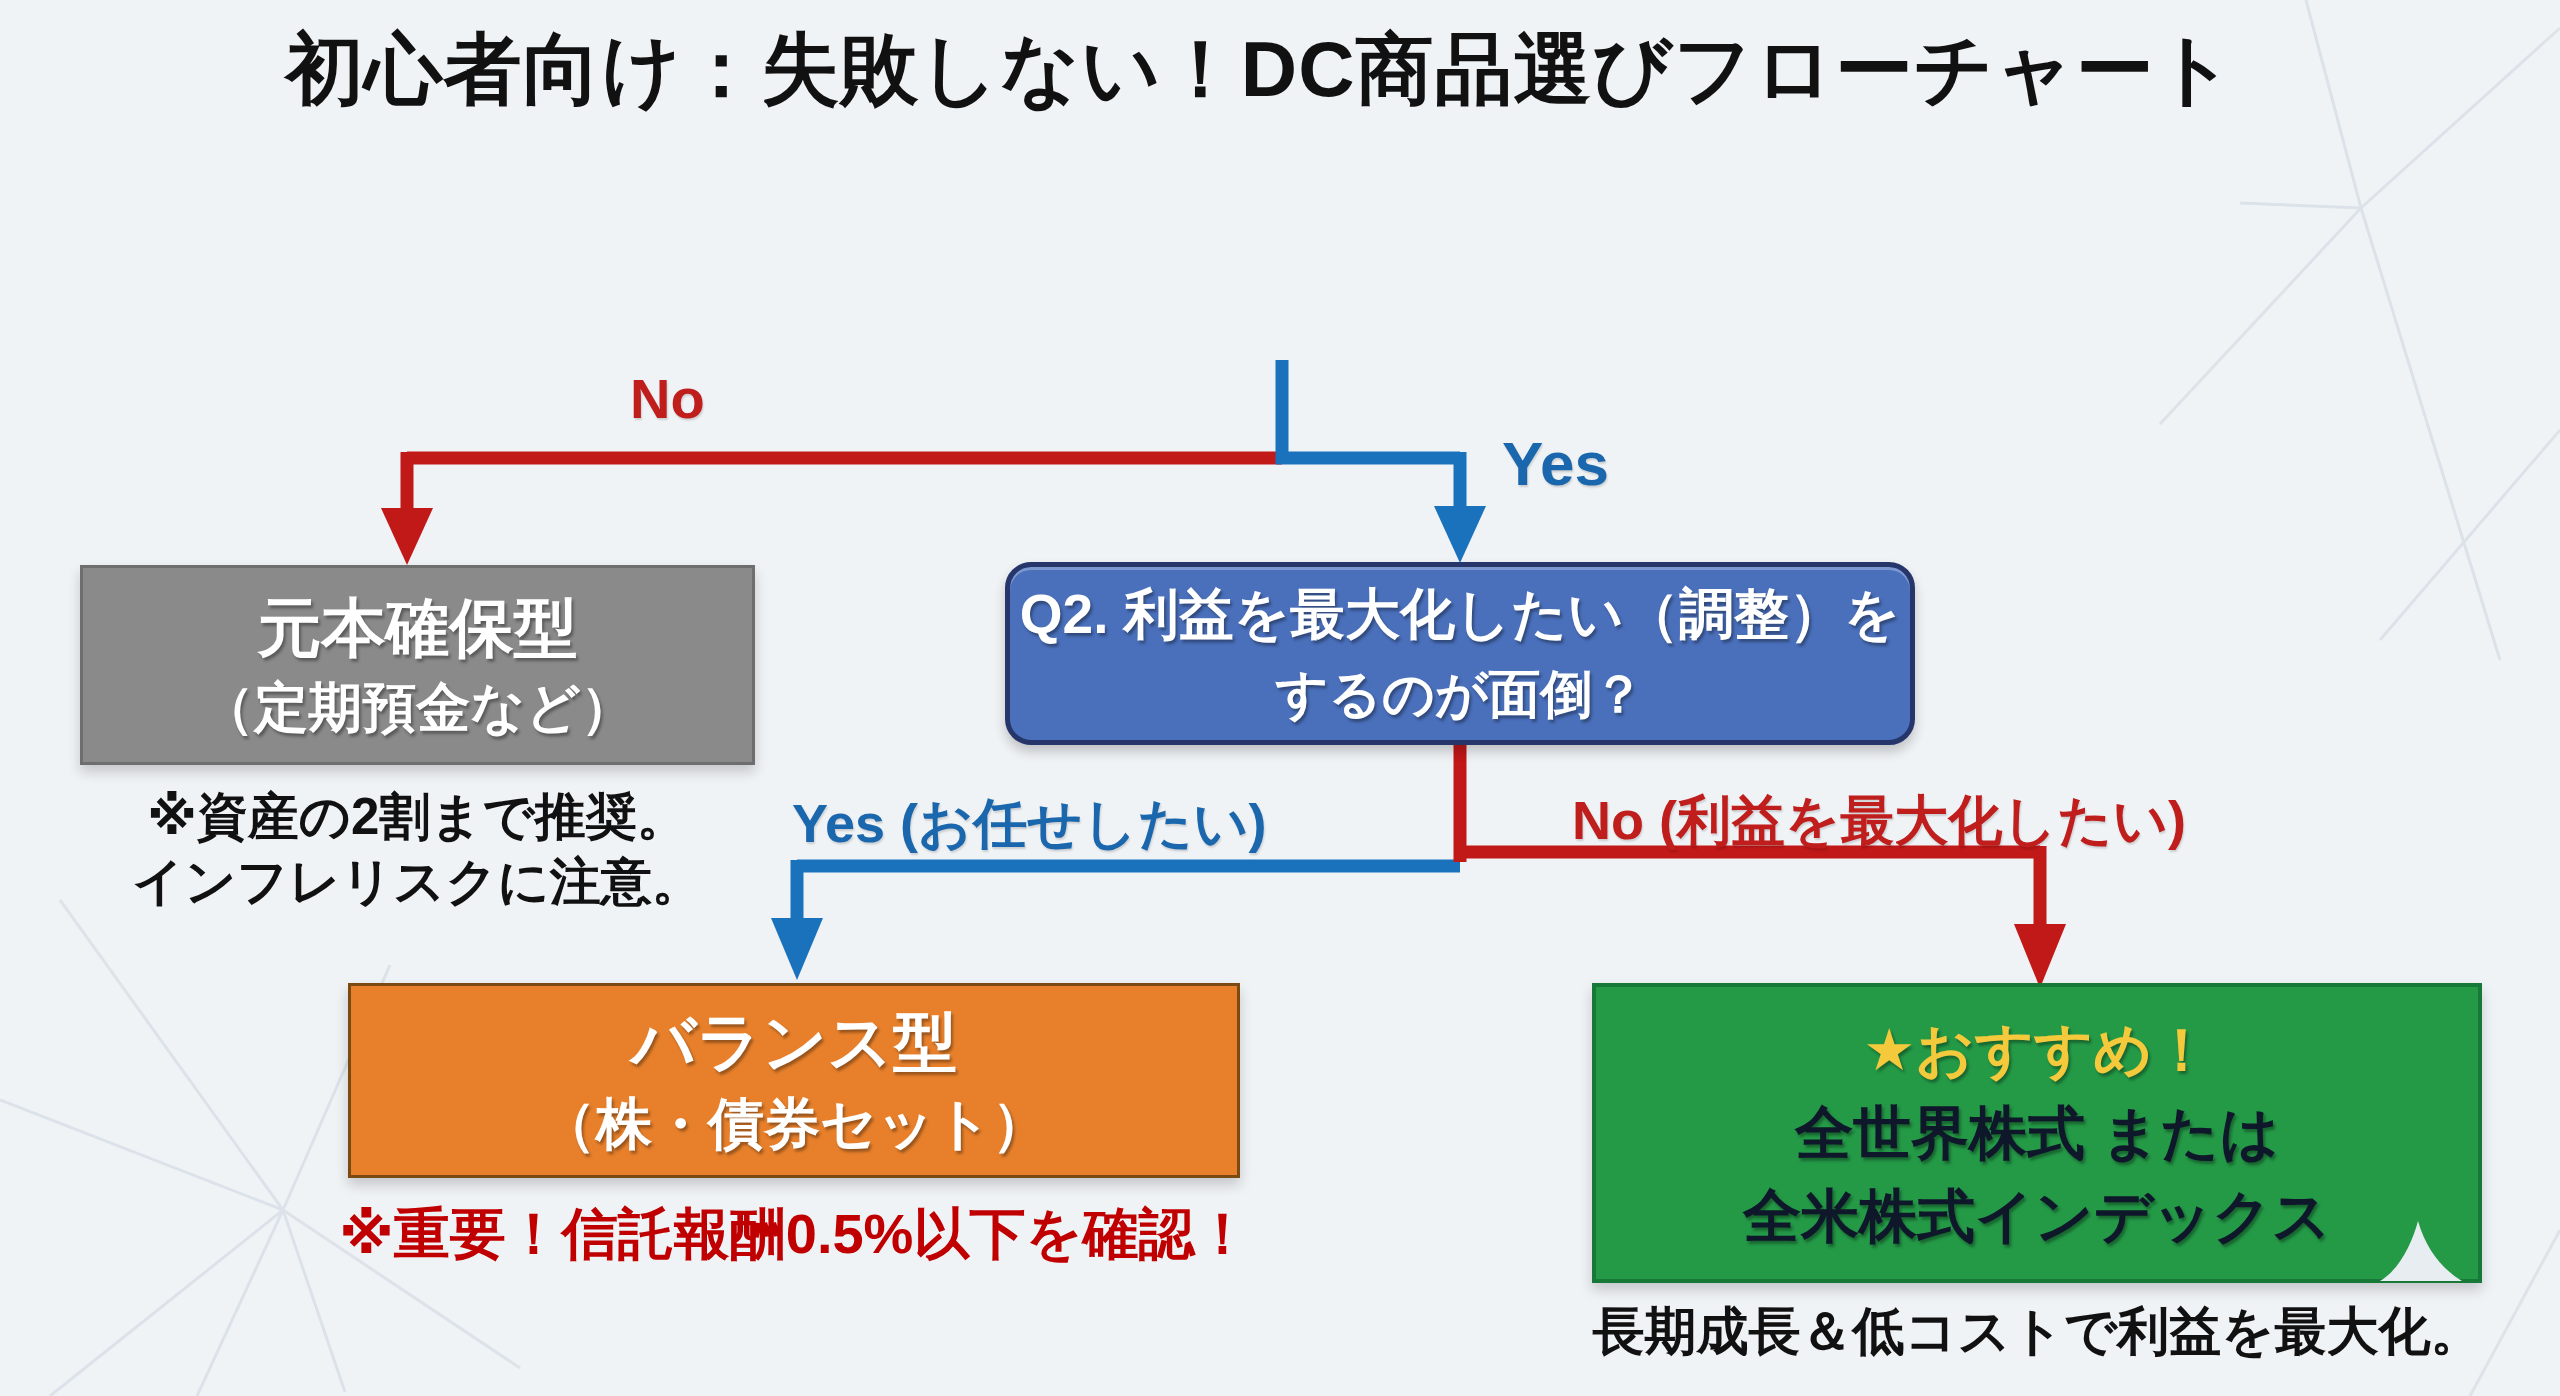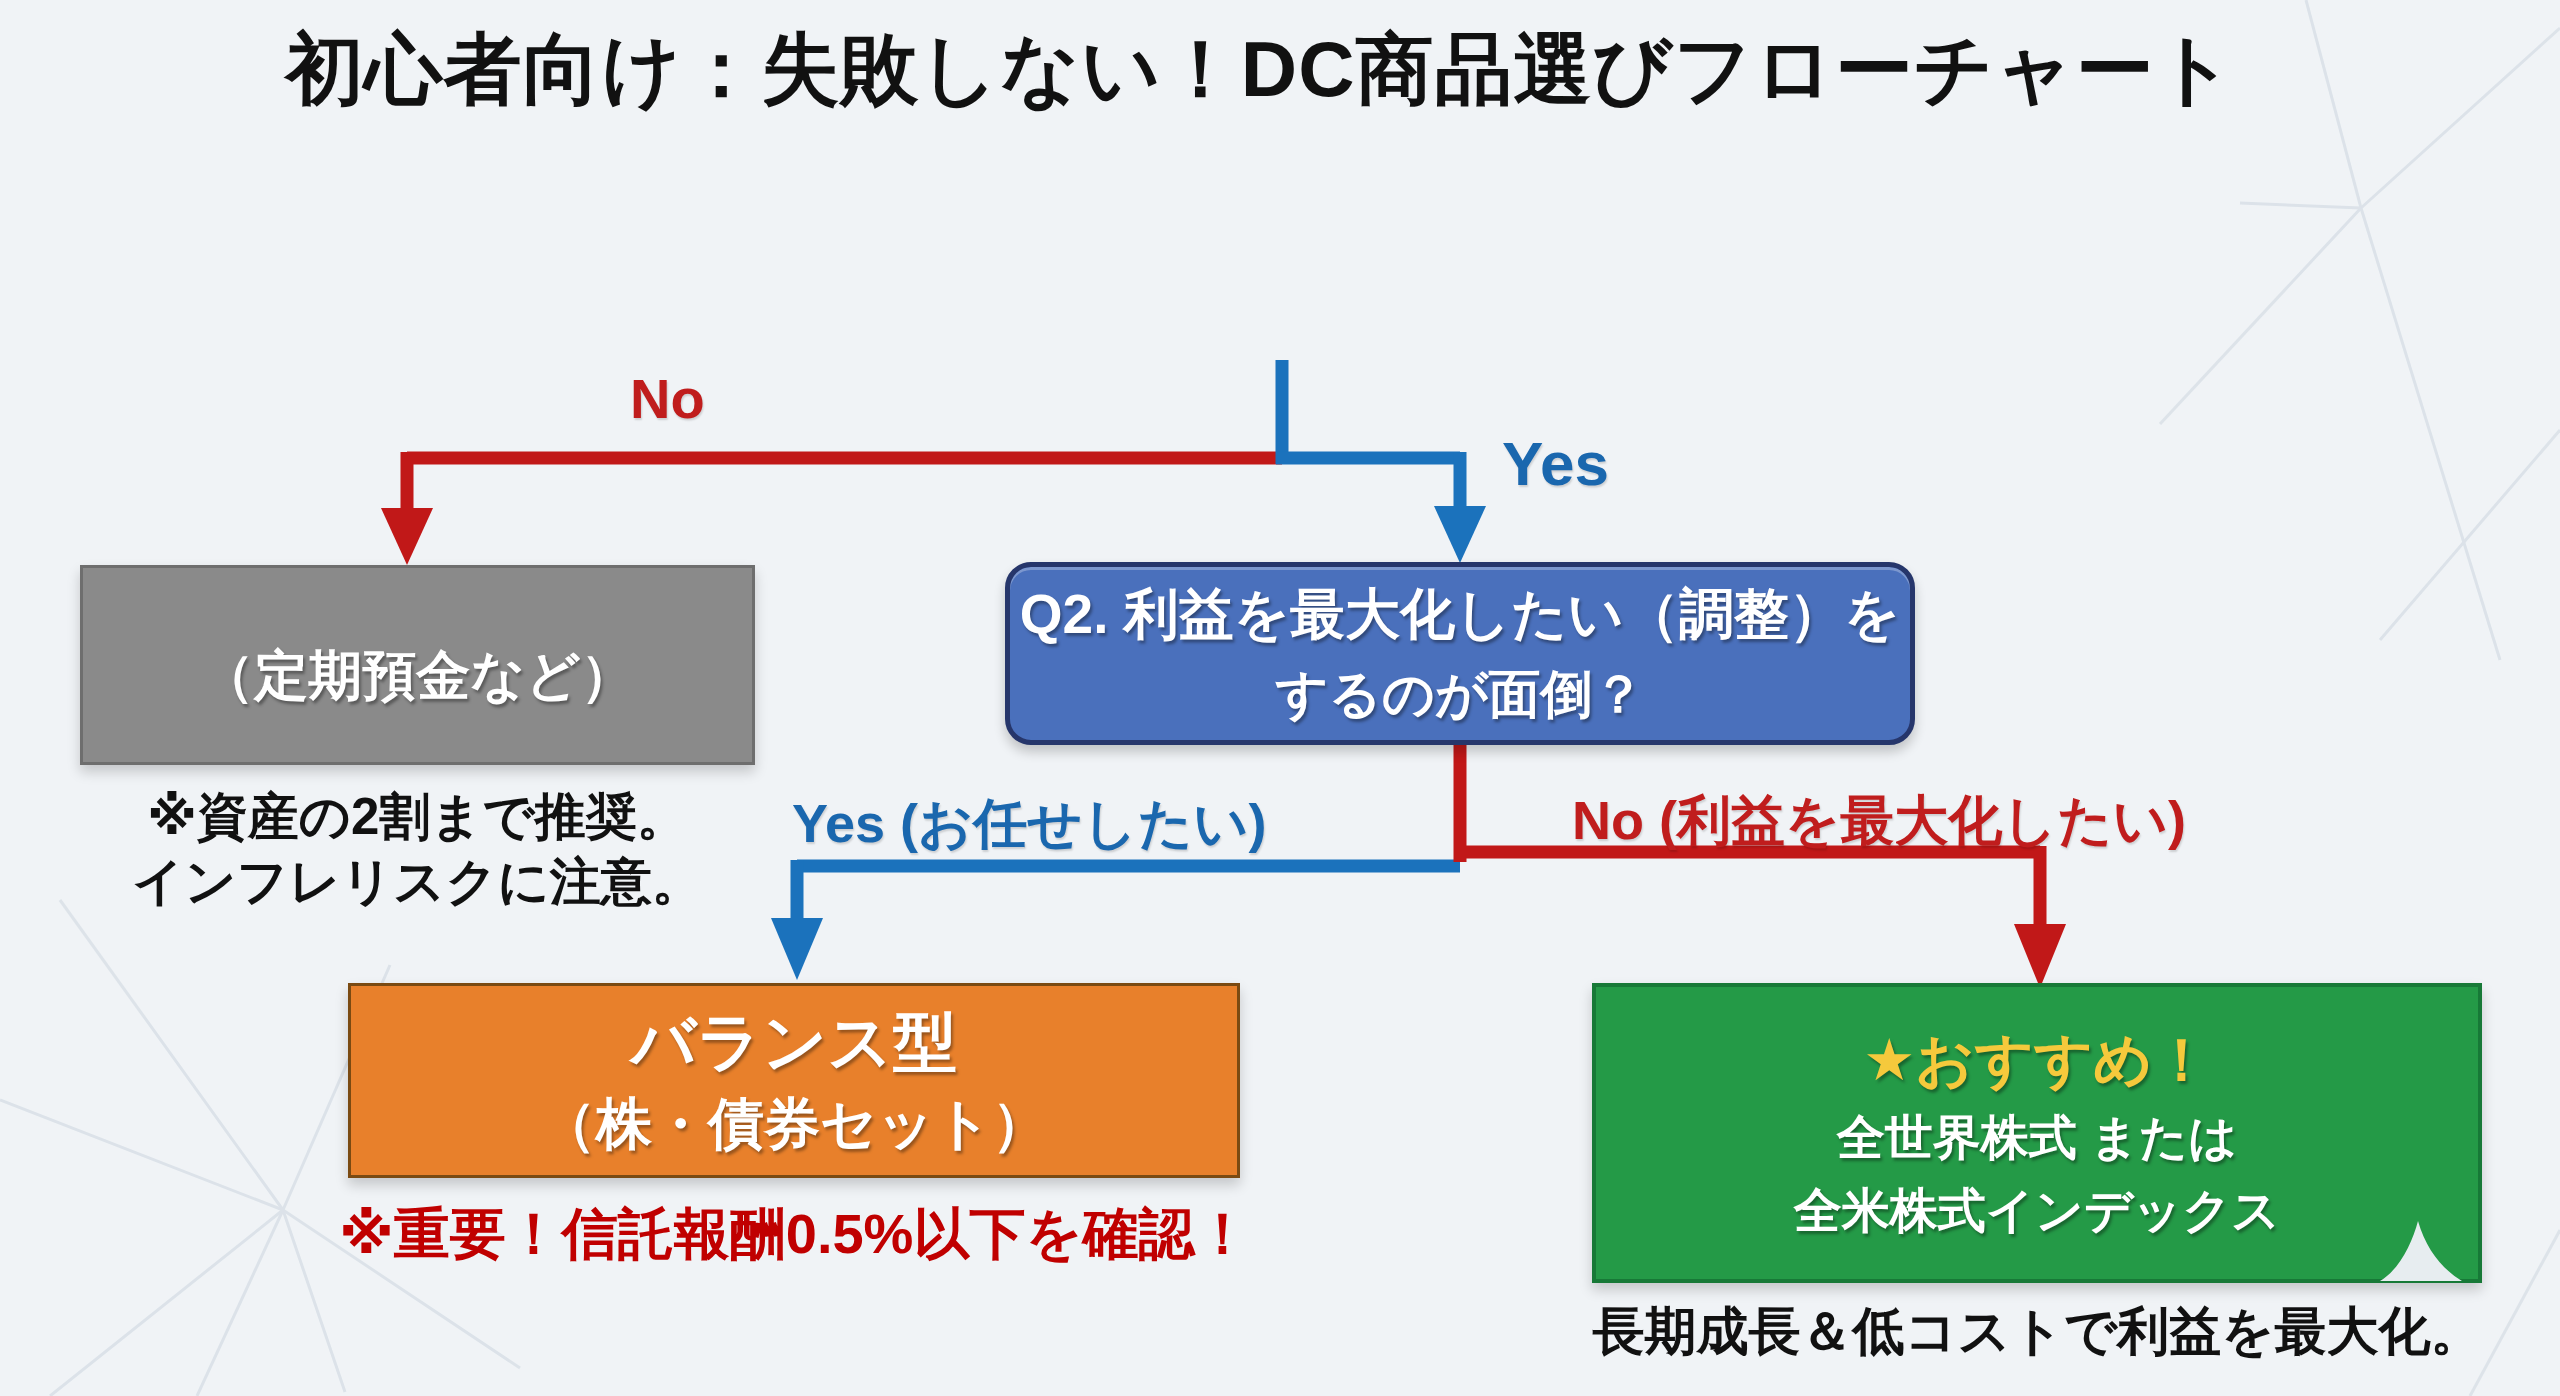--- a/index.html
+++ b/index.html
@@ -45,21 +45,21 @@
     gap:12px;
   }
   .orangeline1{font-size:64px;line-height:1.0;}
   .orangeline2{font-size:56px;line-height:1.0;margin-top:10px;}
   .greenbox{
     left:1592px;top:983px;width:890px;height:300px;
     background:var(--box_green_fill,#249A47);
     border:4px solid var(--box_green_border,#177937);
   }
   .greenbadge{font-size:58px;line-height:1.0;color:var(--badge_yellow,#F5C93C);}
-  .greenline{font-size:48px;line-height:1.0;margin-top:25px;color:#ffffff;}
+  .greenline{font-size:58px;line-height:1.0;margin-top:25px;color:#0f172a;}
   .edge-label{position:absolute;font-weight:bold;white-space:nowrap;
     text-shadow:1px 2px 2px rgba(0,0,0,0.15);}
   .lbl-no1{left:630px;top:366px;font-size:56px;color:var(--label_red,#C01D1D);text-align:center;}
   .lbl-yes1{left:1502px;top:428px;font-size:62px;color:var(--label_blue,#1A67AE);}
   .lbl-yes2{left:792px;top:788px;font-size:54px;color:var(--label_blue,#1A67AE);}
   .lbl-no2{left:1572px;top:785px;font-size:54px;color:var(--label_red,#C01D1D);}
   .note{position:absolute;font-weight:bold;text-align:center;line-height:1.28;white-space:nowrap;}
   .note-gray{left:55px;top:784px;width:725px;font-size:51px;color:var(--text_black,#111);}
   .note-orange{left:290px;top:1198px;width:1010px;font-size:56px;color:var(--note_red,#C00000);}
   .note-green{left:1580px;top:1298px;width:915px;font-size:52px;color:var(--text_black,#111);}
@@ -118,20 +118,21 @@
     </g>
   </svg>
 
   <div class="title">初心者向け：失敗しない！DC商品選びフローチャート</div>
 
 
   <div class="edge-label lbl-no1">No</div>
   <div class="edge-label lbl-yes1">Yes</div>
 
   <div class="box graybox">
+    <div class="grayline1">元本確保型</div>
     <div class="grayline2">（定期預金など）</div>
   </div>
   <div class="note note-gray">
     <div>※資産の2割まで推奨。</div>
     <div>インフレリスクに注意。</div>
   </div>
 
   <div class="box qbox q2">
     <div class="qline1">Q2. 利益を最大化したい（調整）を</div>
     <div class="qline2">するのが面倒？</div>

